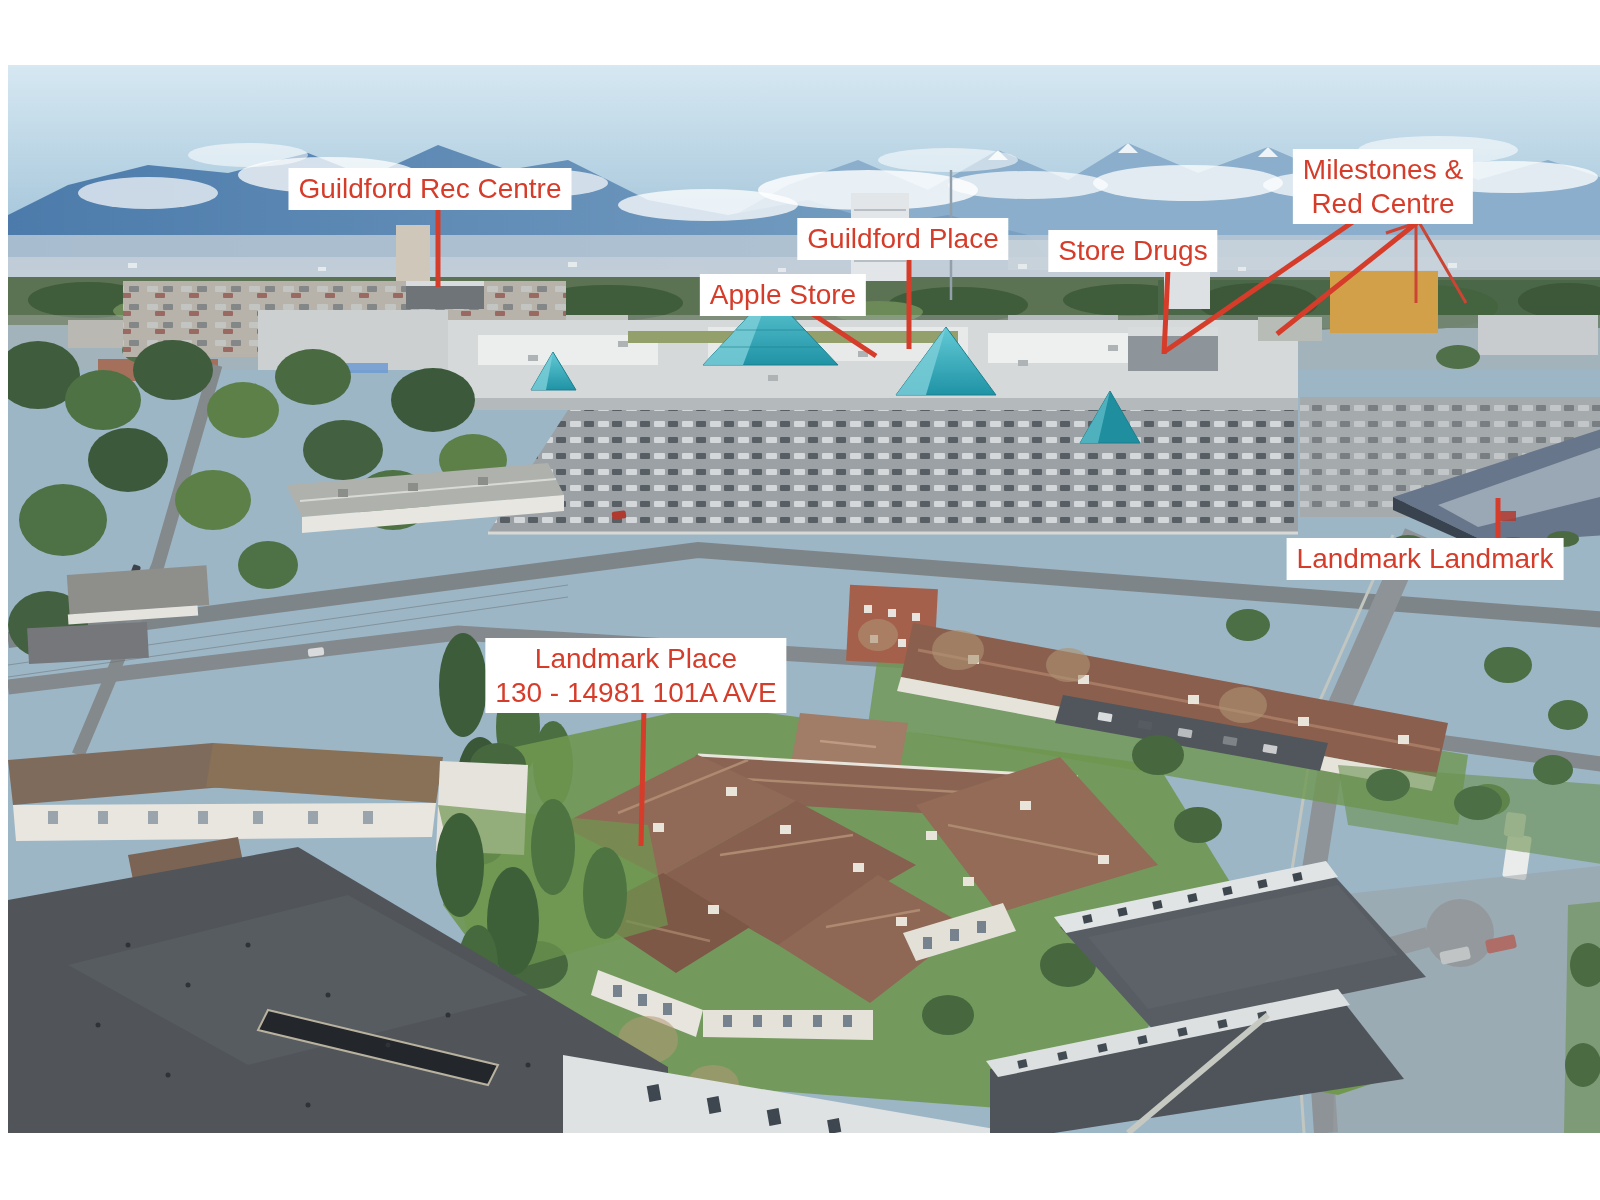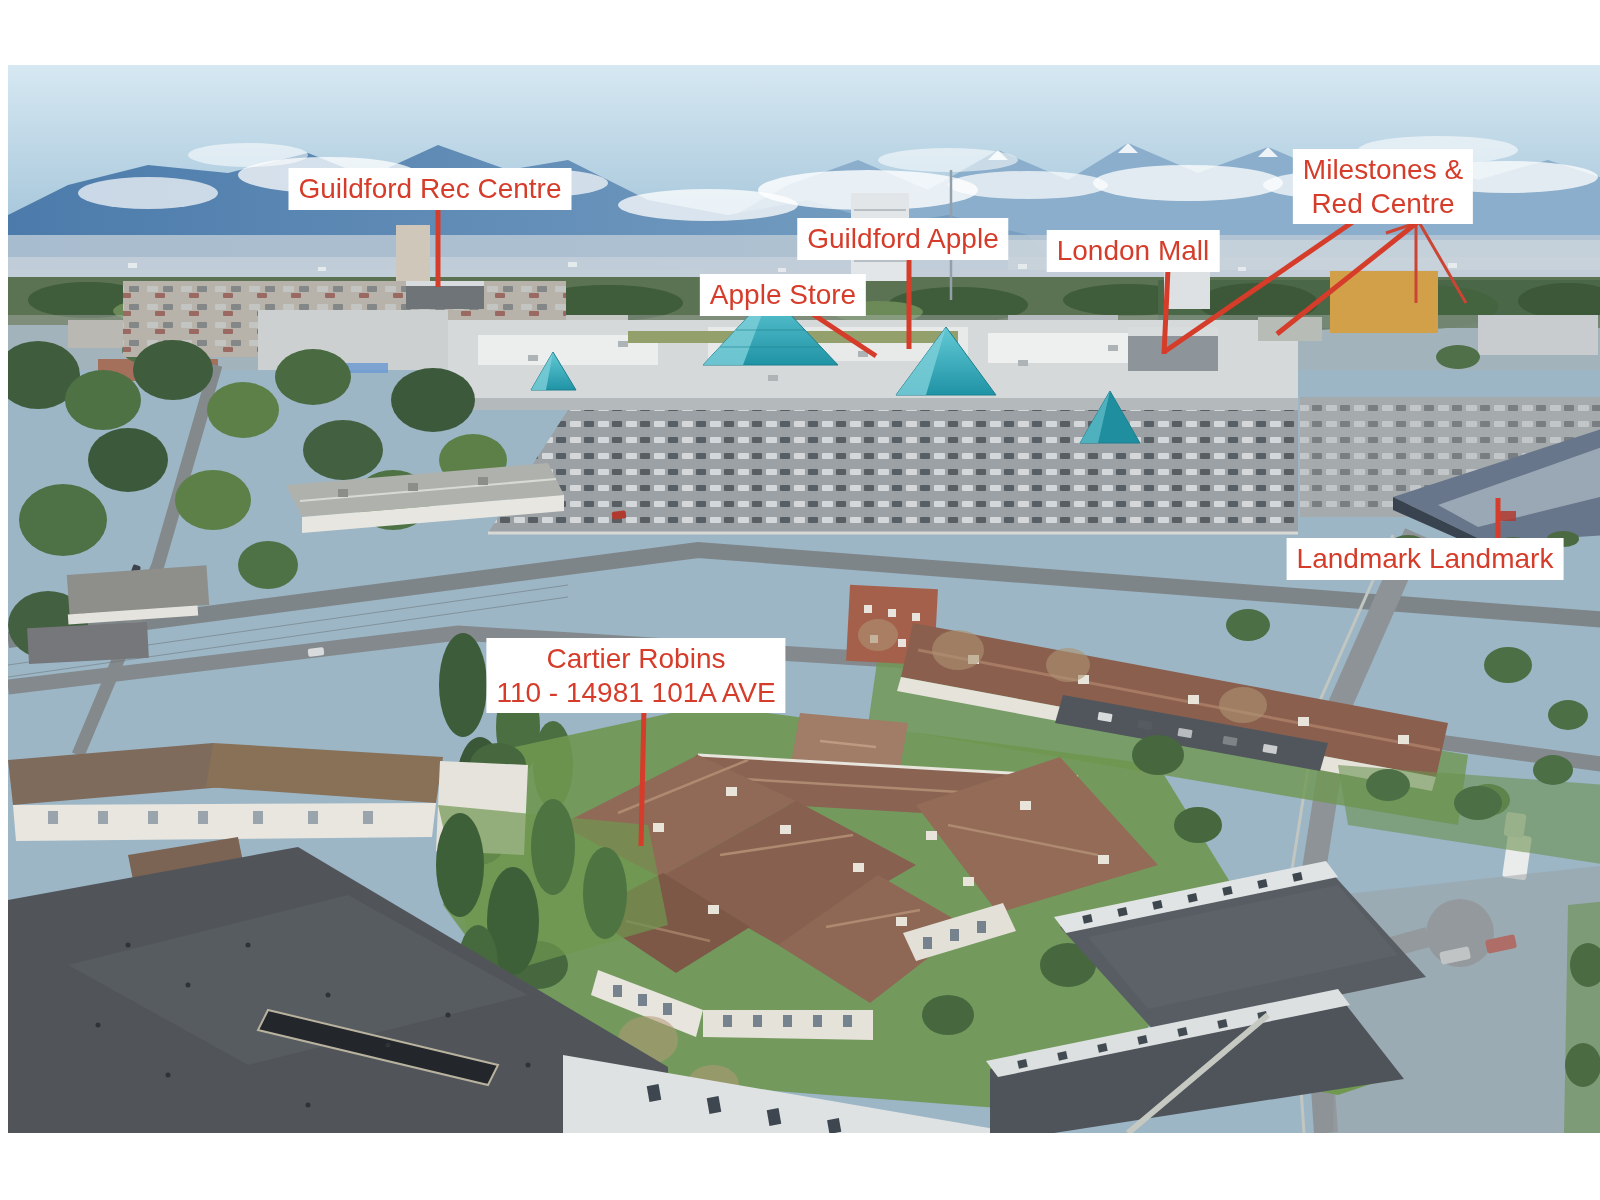--- a/index.html
+++ b/index.html
@@ -483,32 +483,32 @@
       <line x1="1416" y1="152" x2="1269" y2="269"></line>
       <line x1="1490" y1="433" x2="1490" y2="487"></line>
       <line x1="636" y1="642" x2="633" y2="781"></line>
     </g>
   </svg>
 
   <div class="label" style="left:422px;top:103px">
     <span>Guildford Rec Centre</span>
   </div>
   <div class="label" style="left:895px;top:153px">
-    <span>Guildford Apple</span>
+    <span>Guildford Place</span>
   </div>
   <div class="label" style="left:775px;top:209px">
     <span>Apple Store</span>
   </div>
   <div class="label" style="left:1125px;top:165px">
-    <span>London Mall</span>
+    <span>Store Drugs</span>
   </div>
   <div class="label" style="left:1375px;top:84px">
     <span>Milestones &amp;</span>
     <span>Red Centre</span>
   </div>
   <div class="label" style="left:1417px;top:473px">
     <span>Landmark Landmark</span>
   </div>
   <div class="label" style="left:628px;top:573px">
-    <span>Cartier Robins</span>
-    <span>110 - 14981 101A AVE</span>
+    <span>Landmark Place</span>
+    <span>130 - 14981 101A AVE</span>
   </div>
 </div>
 
 </body></html>

